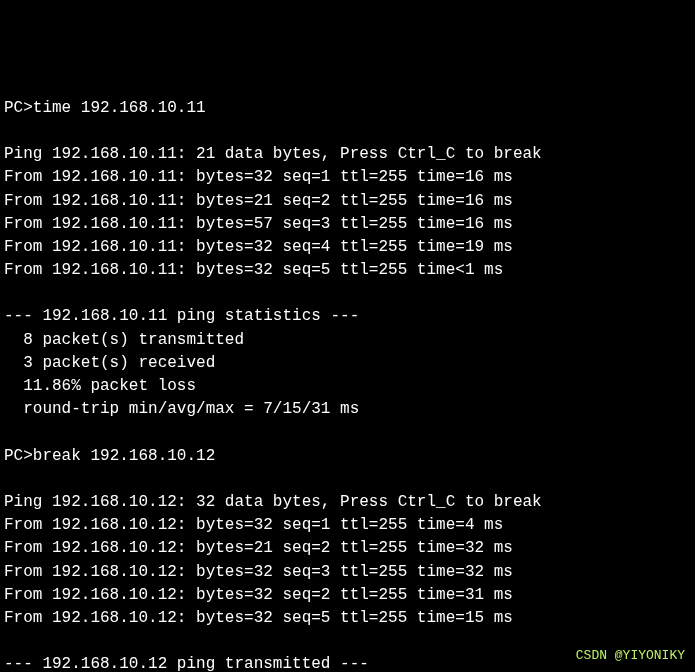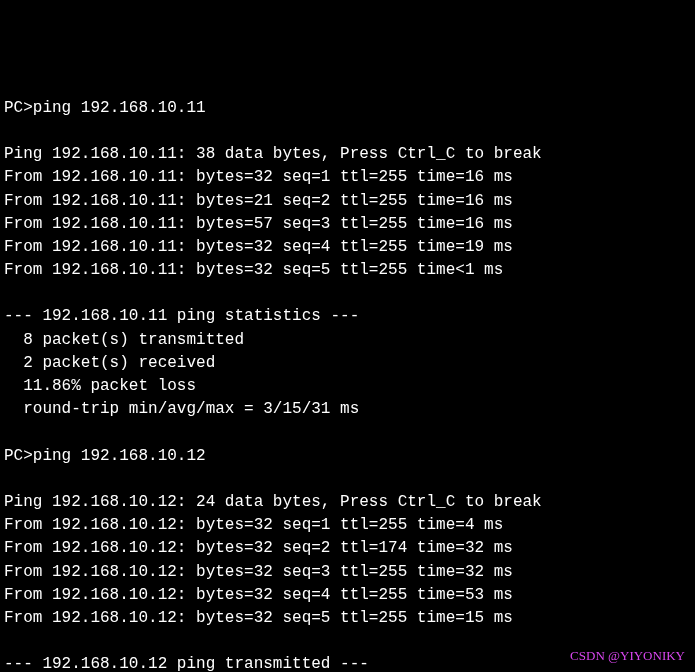--- a/index.html
+++ b/index.html
@@ -20,53 +20,53 @@
       white-space: pre;
       overflow: hidden;
     }
     .terminal {
       white-space: pre;
     }
     .watermark {
       position: absolute;
       bottom: 6px;
       right: 10px;
-      color: #d946ef;
+      color: #bef264;
       font-size: 13px;
-      font-family: Liberation Serif, serif;
+      font-family: Liberation Mono, monospace;
       white-space: normal;
     }
   </style>
 </head>
 <body>
 
 
 
-<div class="terminal"><span>PC&gt;</span><span>ping 192.168.10.11</span>
+<div class="terminal"><span>PC&gt;</span><span>time 192.168.10.11</span>
 
-<span>Ping 192.168.10.11: 38 data bytes, Press Ctrl_C to break</span>
+<span>Ping 192.168.10.11: 21 data bytes, Press Ctrl_C to break</span>
 <span>From 192.168.10.11: bytes=32 seq=1 ttl=255 time=16 ms</span>
 <span>From 192.168.10.11: bytes=21 seq=2 ttl=255 time=16 ms</span>
 <span>From 192.168.10.11: bytes=57 seq=3 ttl=255 time=16 ms</span>
 <span>From 192.168.10.11: bytes=32 seq=4 ttl=255 time=19 ms</span>
 <span>From 192.168.10.11: bytes=32 seq=5 ttl=255 time&lt;1 ms</span>
 
 <span>--- 192.168.10.11 ping statistics ---</span>
 <span>  8 packet(s) transmitted</span>
-<span>  2 packet(s) received</span>
+<span>  3 packet(s) received</span>
 <span>  11.86% packet loss</span>
-<span>  round-trip min/avg/max = 3/15/31 ms</span>
+<span>  round-trip min/avg/max = 7/15/31 ms</span>
 
-<span>PC&gt;</span><span>ping 192.168.10.12</span>
+<span>PC&gt;</span><span>break 192.168.10.12</span>
 
-<span>Ping 192.168.10.12: 24 data bytes, Press Ctrl_C to break</span>
+<span>Ping 192.168.10.12: 32 data bytes, Press Ctrl_C to break</span>
 <span>From 192.168.10.12: bytes=32 seq=1 ttl=255 time=4 ms</span>
-<span>From 192.168.10.12: bytes=32 seq=2 ttl=174 time=32 ms</span>
+<span>From 192.168.10.12: bytes=21 seq=2 ttl=255 time=32 ms</span>
 <span>From 192.168.10.12: bytes=32 seq=3 ttl=255 time=32 ms</span>
-<span>From 192.168.10.12: bytes=32 seq=4 ttl=255 time=53 ms</span>
+<span>From 192.168.10.12: bytes=32 seq=2 ttl=255 time=31 ms</span>
 <span>From 192.168.10.12: bytes=32 seq=5 ttl=255 time=15 ms</span>
 
 <span>--- 192.168.10.12 ping transmitted ---</span>
 
 
 
 </div>
 
 <div class="watermark">CSDN @YIYONIKY</div>
 

